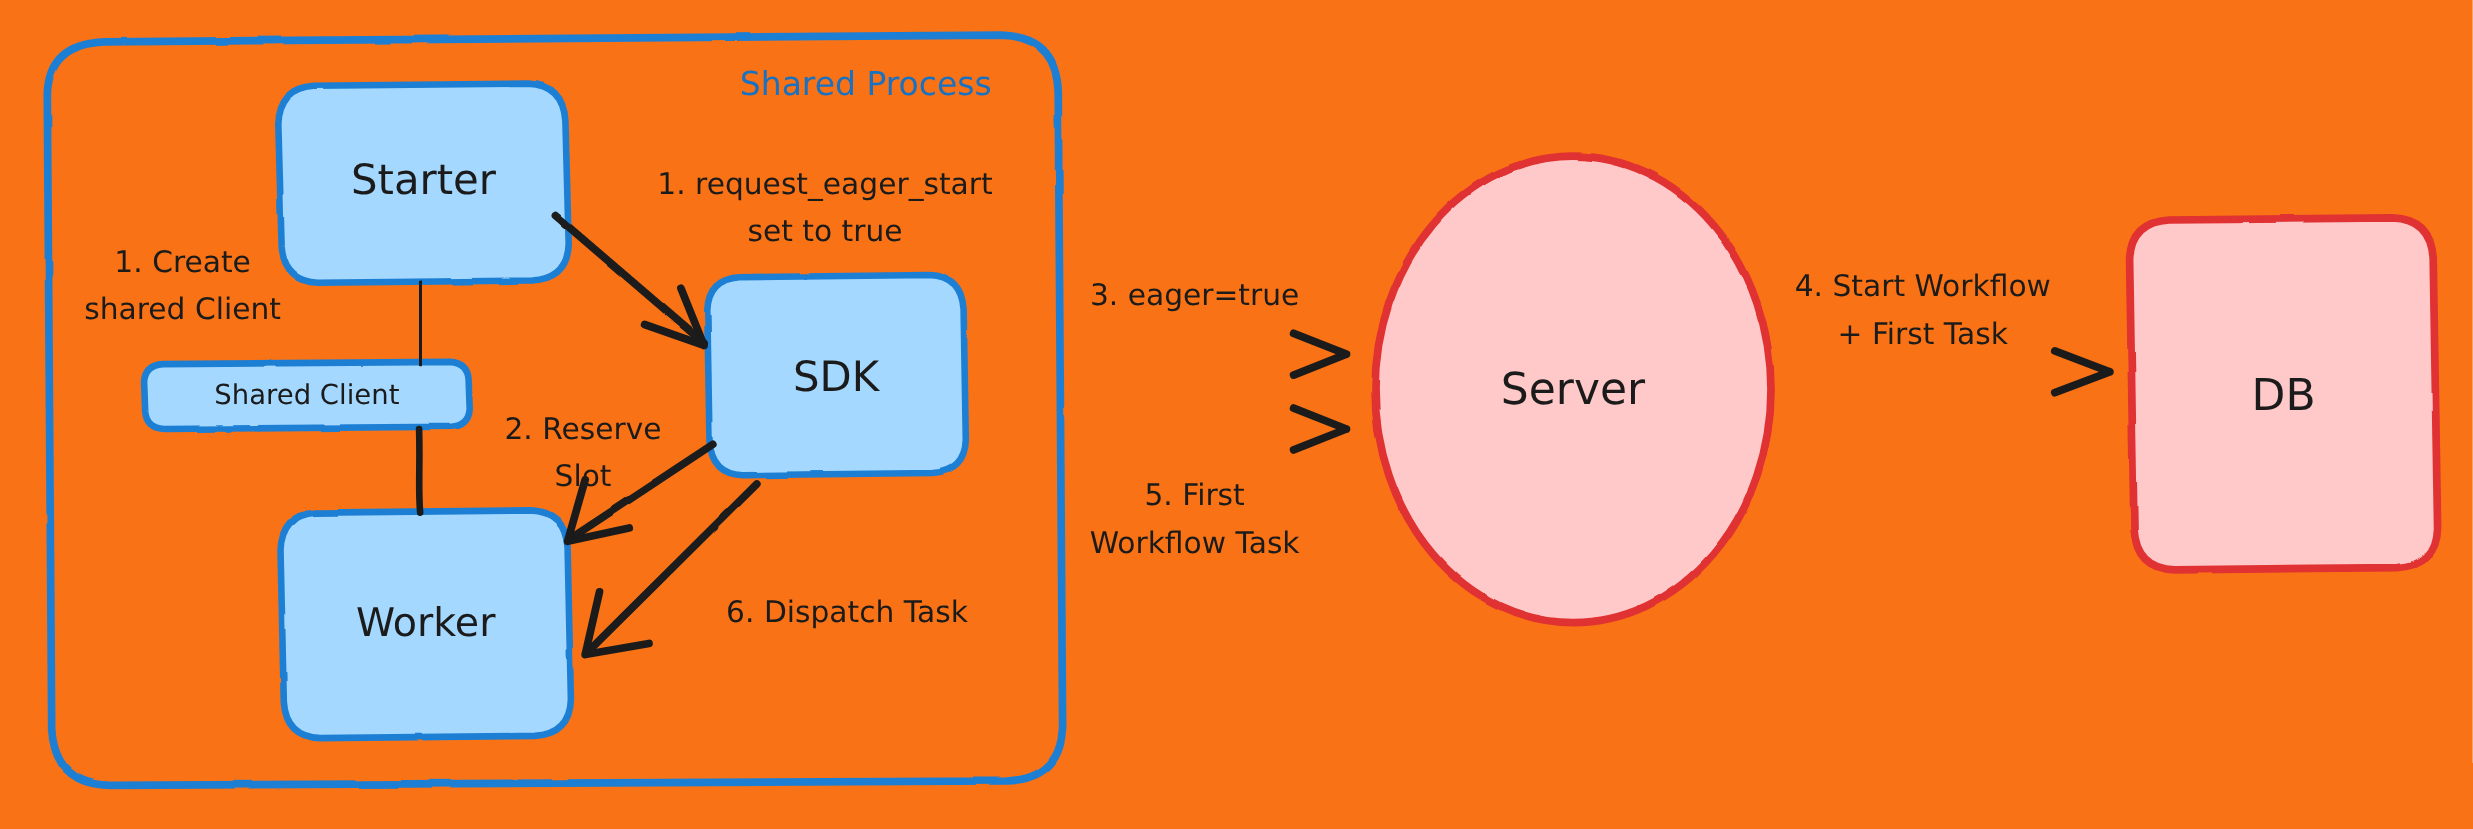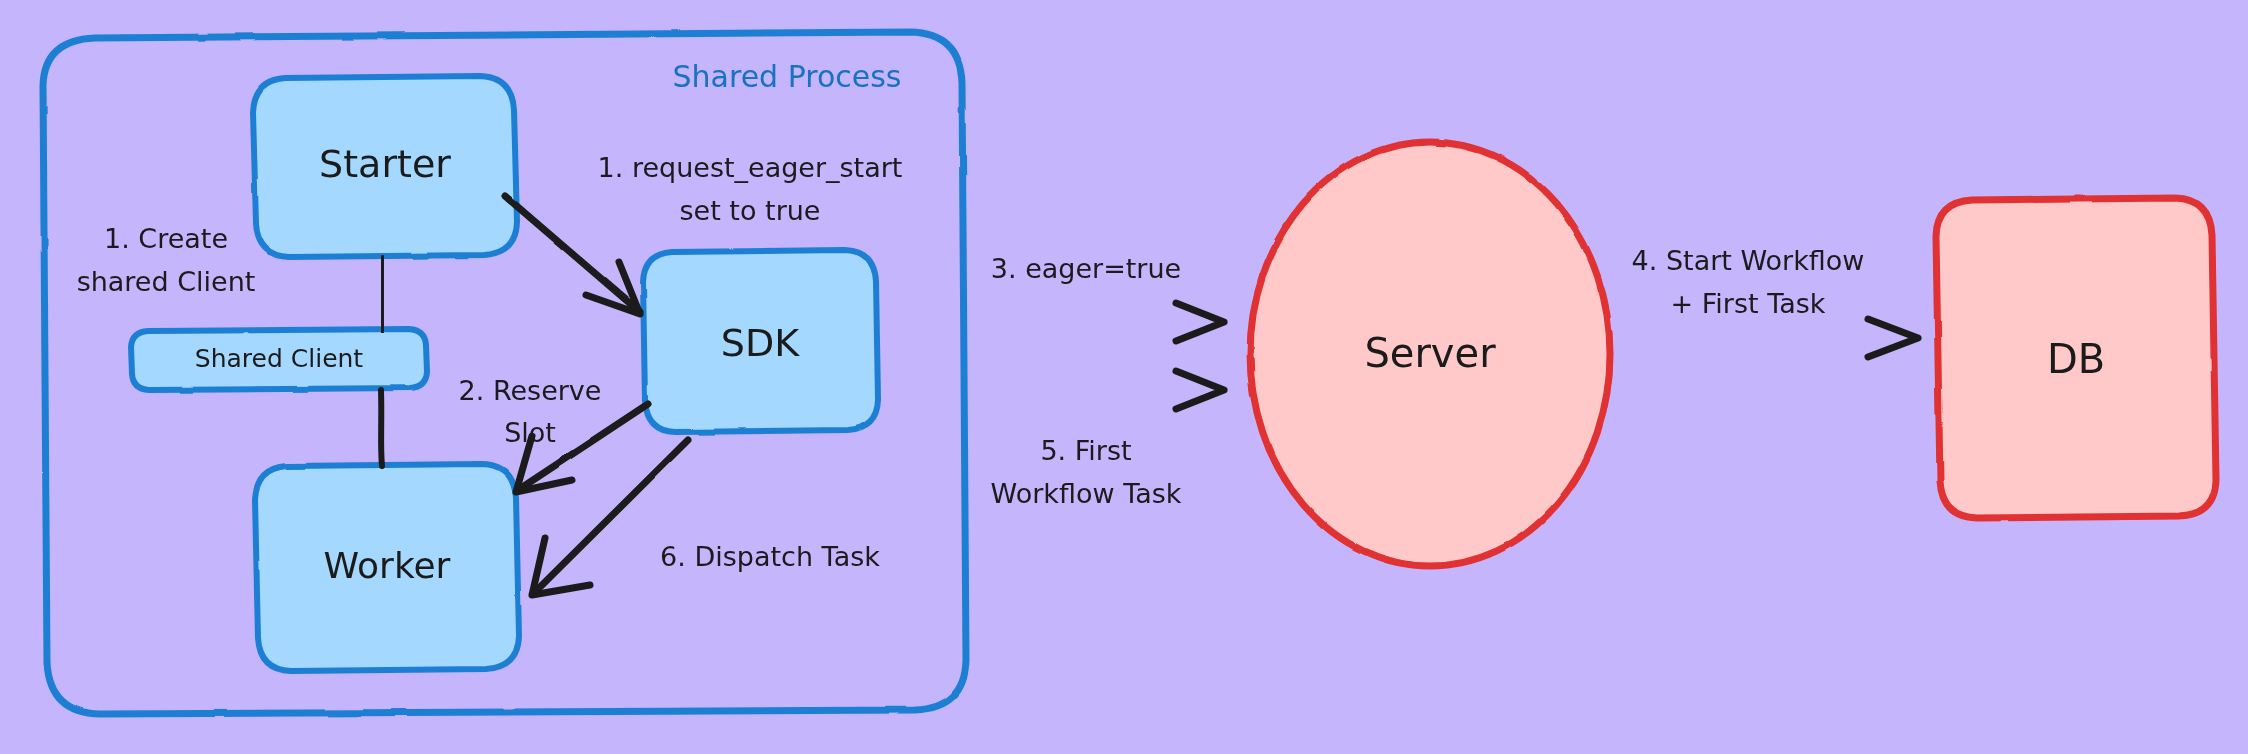--- a/index.html
+++ b/index.html
@@ -7,21 +7,21 @@
     padding: 0;
     background: #ffffff;
   }
   body {
     font-family: "DejaVu Sans", sans-serif;
   }
   #canvas {
     position: relative;
     width: 2248px;
     height: 754px;
-    background: #c4b5fd;
+    background: #f97316;
     overflow: hidden;
   }
   #diagram-svg {
     position: absolute;
     top: 0;
     left: 0;
     width: 2248px;
     height: 754px;
   }
   .node-label {

